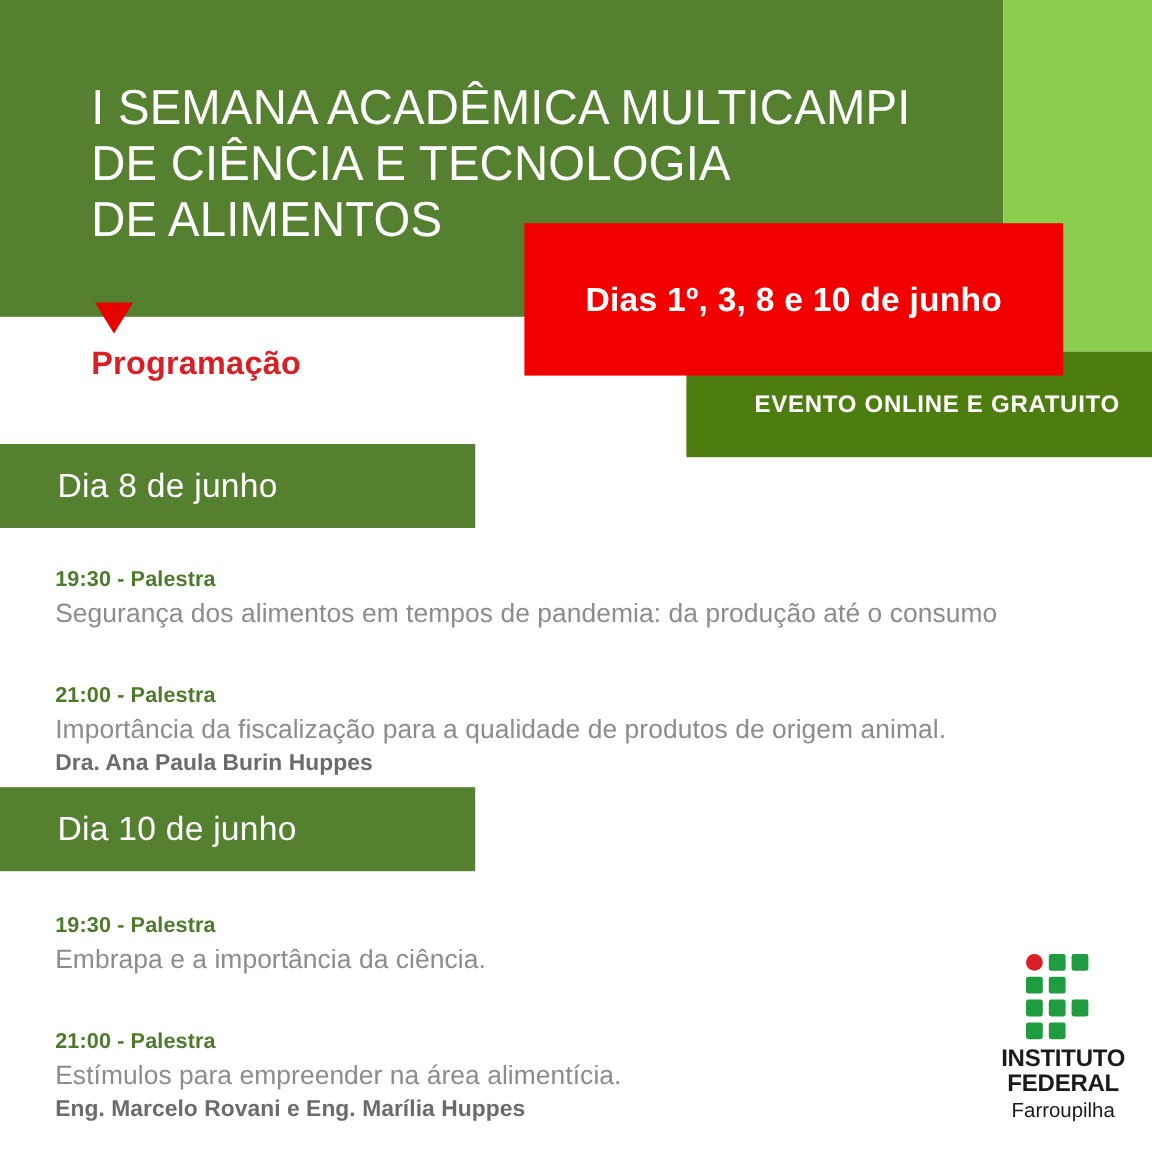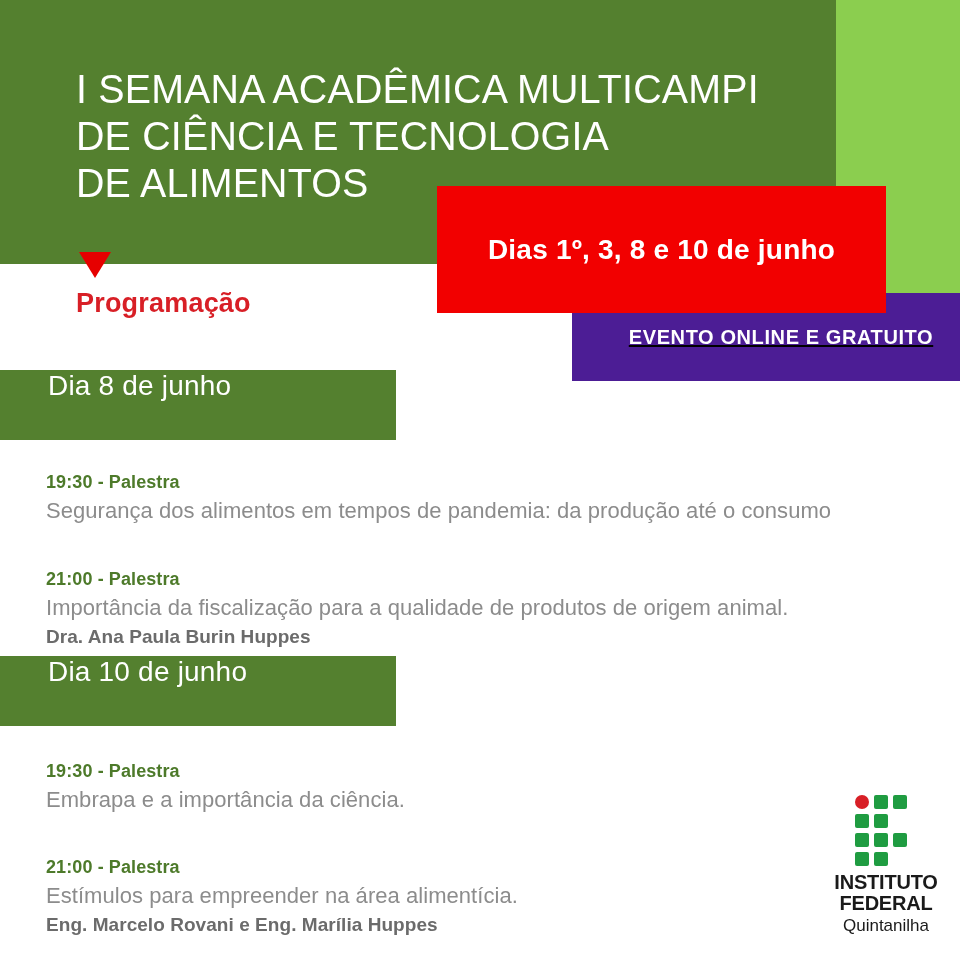--- a/index.html
+++ b/index.html
@@ -77,26 +77,25 @@
     white-space: nowrap;
   }
 
   
   .free-strip {
     position: absolute;
     left: 572px;
     top: 293px;
     width: 388px;
     height: 88px;
-    background: #4c1d95;
+    background: #4d7c0f;
     z-index: 3;
     display: flex;
     align-items: center;
     justify-content: center;
-    text-decoration: underline;
   }
   .free-strip-text {
     color: #ffffff;
     font-size: 20px;
     font-weight: bold;
     letter-spacing: 0.6px;
     white-space: nowrap;
     padding-left: 30px;
   }
 
@@ -124,20 +123,21 @@
   }
 
   
   .day-bar {
     position: absolute;
     left: 0;
     width: 396px;
     height: 70px;
     background: #54802f;
     display: flex;
+    align-items: center;
   }
   .day-bar-label {
     color: #ffffff;
     font-size: 28px;
     font-weight: 400;
     padding-left: 48px;
     letter-spacing: 0.2px;
   }
 
   .entry {
@@ -279,17 +279,17 @@
       <span class="logo-cell" style="left:0px;  top:38px;"></span>
       <span class="logo-cell" style="left:19px; top:38px;"></span>
       <span class="logo-cell" style="left:38px; top:38px;"></span>
 
       <span class="logo-cell" style="left:0px;  top:57px;"></span>
       <span class="logo-cell" style="left:19px; top:57px;"></span>
     </div>
     <div class="logo-text">
       <div class="logo-line1">INSTITUTO</div>
       <div class="logo-line2">FEDERAL</div>
-      <div class="logo-line3">Quintanilha</div>
+      <div class="logo-line3">Farroupilha</div>
     </div>
   </div>
 
 </div>
 
 </body></html>

